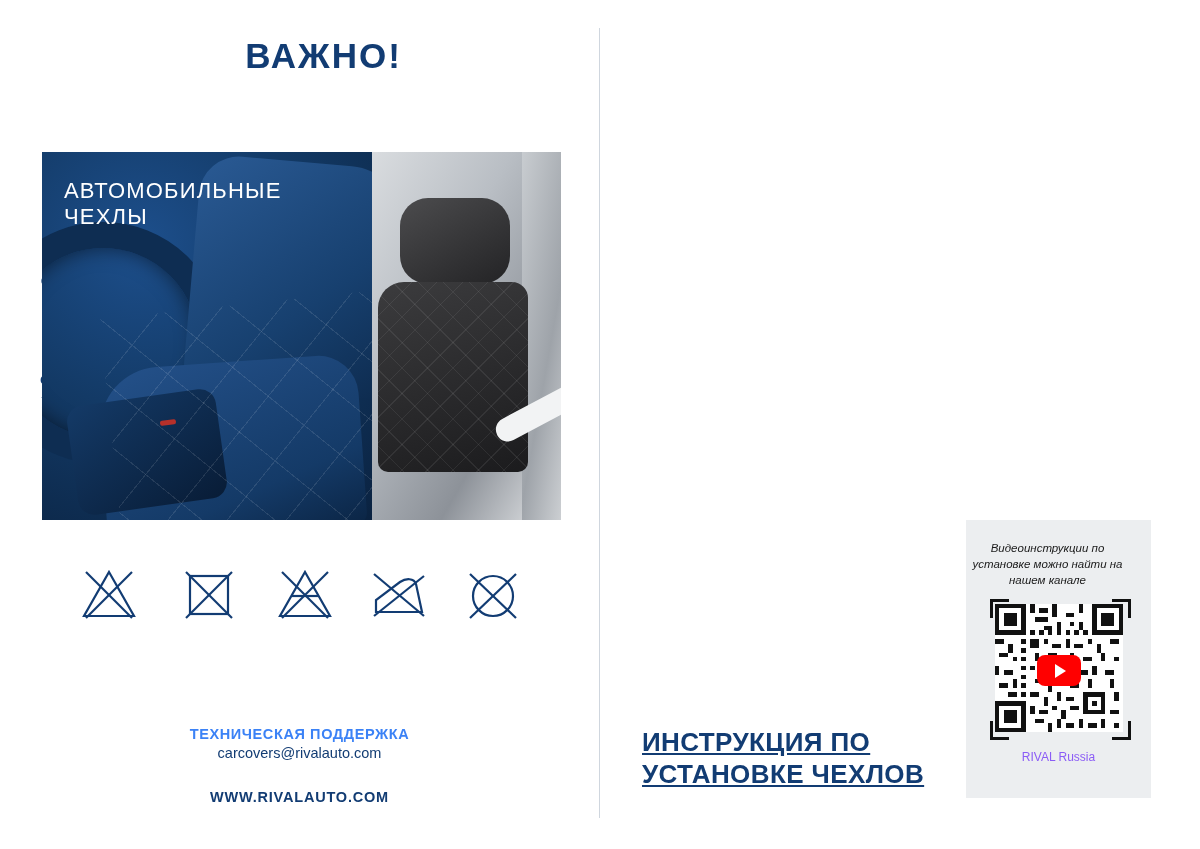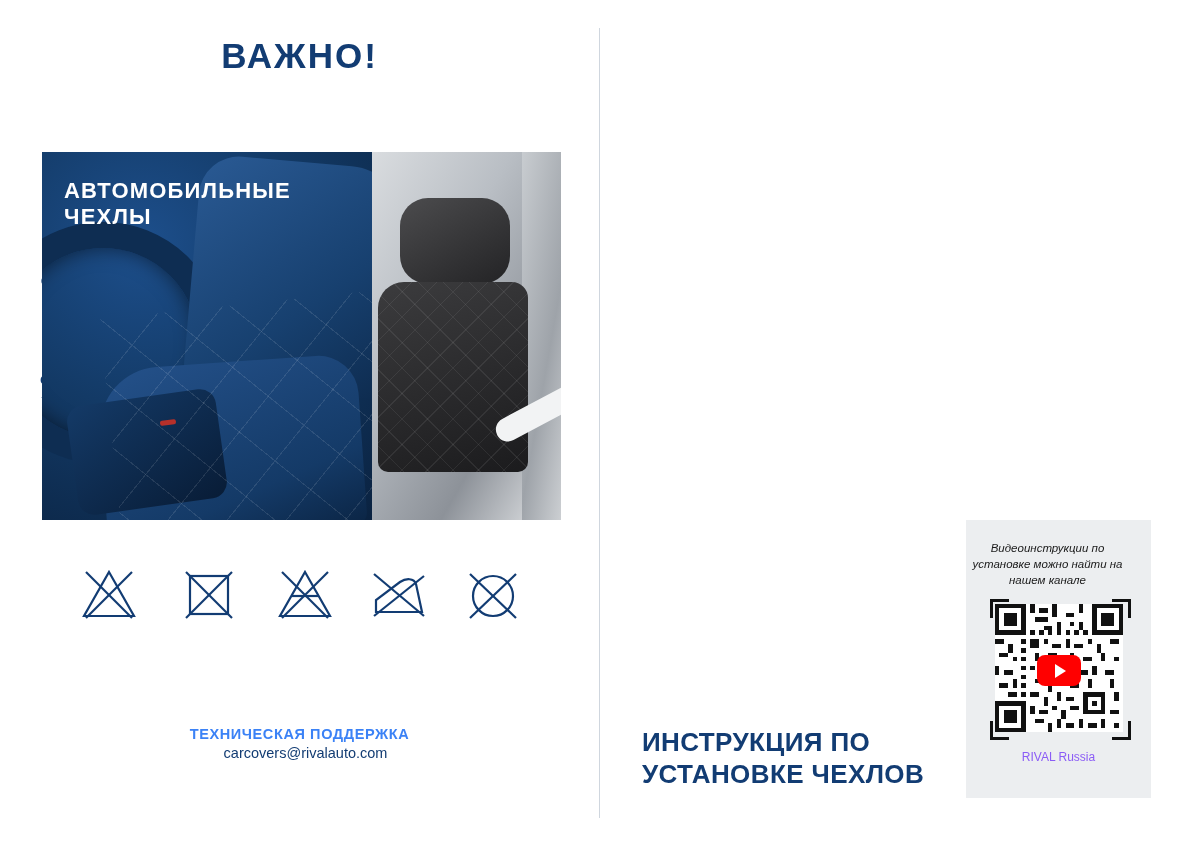--- a/index.html
+++ b/index.html
@@ -40,20 +40,21 @@
   .important-title {
     position: absolute;
     left: 0;
     top: 36px;
     width: 599px;
     text-align: center;
     font-size: 35px;
     font-weight: bold;
     letter-spacing: 2px;
     color: #123c73;
+    padding-left: 24px;
   }
   .para {
     position: absolute;
     width: 520px;
     left: 40px;
     text-align: center;
     font-size: 14.6px;
     line-height: 21px;
     color: #123c73;
   }
@@ -89,21 +90,20 @@
     color: #3b82f6;
   }
   .support-mail {
     position: absolute;
     left: 0;
     top: 745px;
     width: 599px;
     text-align: center;
     font-size: 14.5px;
     color: #123c73;
-    padding-left: 6px;
   }
   .site {
     position: absolute;
     left: 0;
     top: 789px;
     width: 599px;
     text-align: center;
     font-size: 14.5px;
     font-weight: bold;
     letter-spacing: 0.8px;
@@ -201,21 +201,21 @@
     border-radius: 2px;
     transform: rotate(-8deg);
   }
   .hero-caption {
     position: absolute;
     left: 22px;
     top: 26px;
     width: 290px;
     font-size: 22px;
     line-height: 26px;
-    font-weight: bold;
+    font-weight: normal;
     letter-spacing: 1.2px;
     color: #ffffff;
     z-index: 5;
   }
   .hero-right {
     position: absolute;
     left: 330px;
     top: 0;
     width: 189px;
     height: 368px;
@@ -342,20 +342,21 @@
   .install-title {
     position: absolute;
     left: 642px;
     top: 726px;
     width: 320px;
     font-size: 26px;
     line-height: 32px;
     font-weight: bold;
     letter-spacing: 0.4px;
     color: #123c73;
+    text-decoration: underline;
   }
 </style>
 </head>
 <body>
 
 <div class="page">
 
   <div class="divider"></div>
 
   <div class="left">
@@ -408,20 +409,21 @@
           <line x1="54" y1="8" x2="8" y2="52" stroke="#123c73" stroke-width="2.2"></line>
         </svg>
       </div>
 
     </div>
 
     <div class="support-title">ТЕХНИЧЕСКАЯ ПОДДЕРЖКА</div>
 
     <div class="support-mail">carcovers@rivalauto.com</div>
 
+    <div class="site">WWW.RIVALAUTO.COM</div>
   </div>
 
   <div class="right"></div>
 
   <div class="hero">
     <div class="hero-left">
       <div class="wheel"></div>
       <div class="seat-a"></div>
       <div class="seat-b"></div>
       <div class="console"></div>

